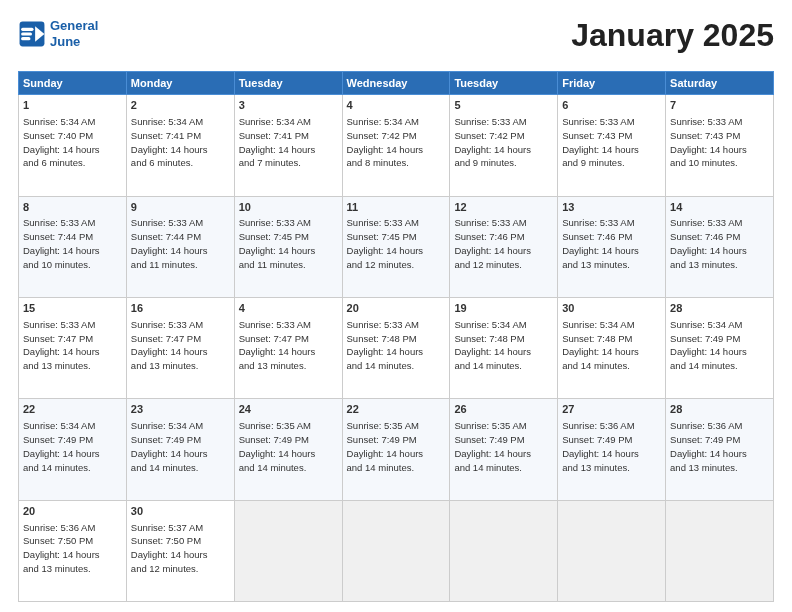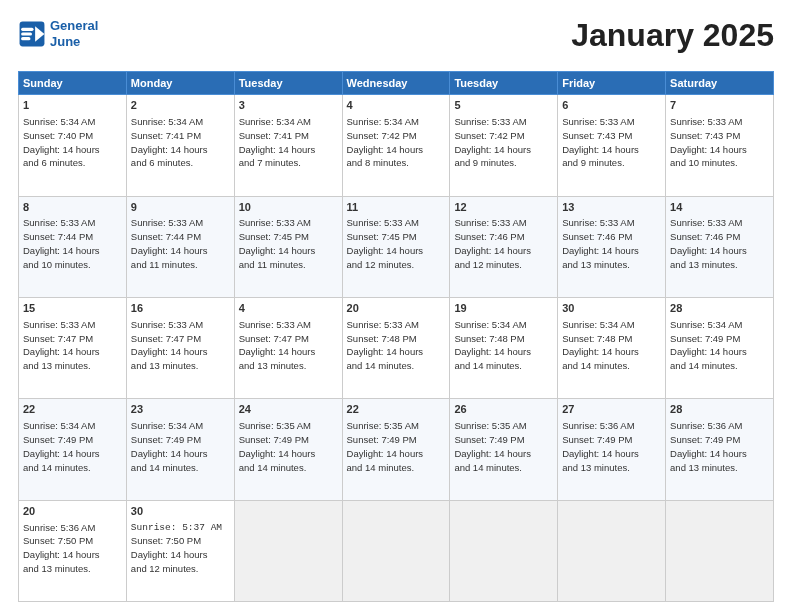--- a/index.html
+++ b/index.html
@@ -339,21 +339,21 @@
         <tr class="last-row">
           <td>
             <span class="day-num">20</span>
             <span style="display: block;">Sunrise: 5:36 AM</span>
             <span style="display: block;">Sunset: 7:50 PM</span>
             <span style="display: block;">Daylight: 14 hours</span>
             <span style="display: block;">and 13 minutes.</span>
           </td>
           <td>
             <span class="day-num">30</span>
-            <span style="display: block; font-family: Liberation Mono, monospace;">Sunrise: 5:37 AM</span>
+            <span style="display: block;">Sunrise: 5:37 AM</span>
             <span style="display: block;">Sunset: 7:50 PM</span>
             <span style="display: block;">Daylight: 14 hours</span>
             <span style="display: block;">and 12 minutes.</span>
           </td>
           <td class="cell-empty"></td>
           <td class="cell-empty"></td>
           <td class="cell-empty"></td>
           <td class="cell-empty"></td>
           <td class="cell-empty"></td>
         </tr>

